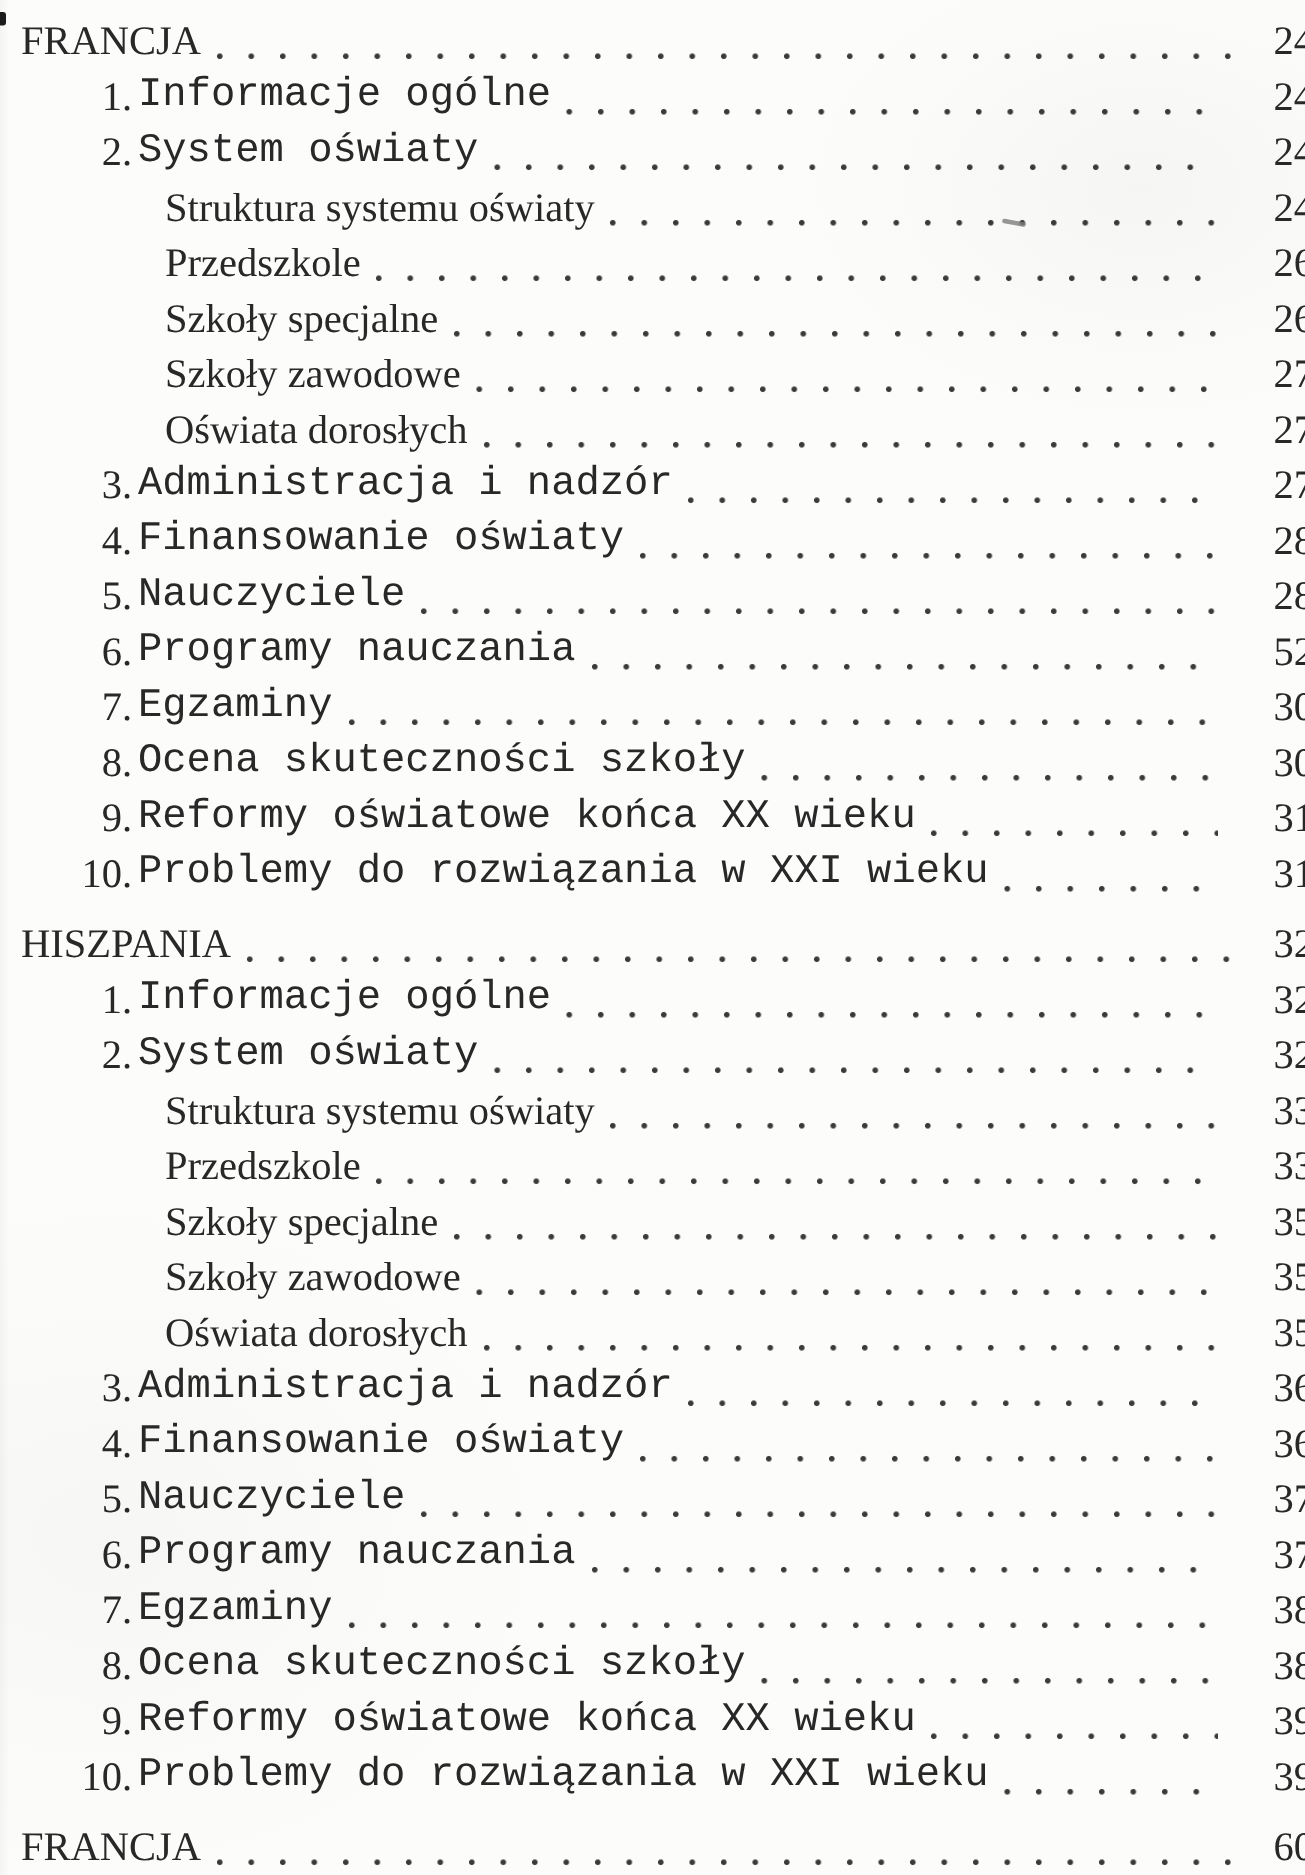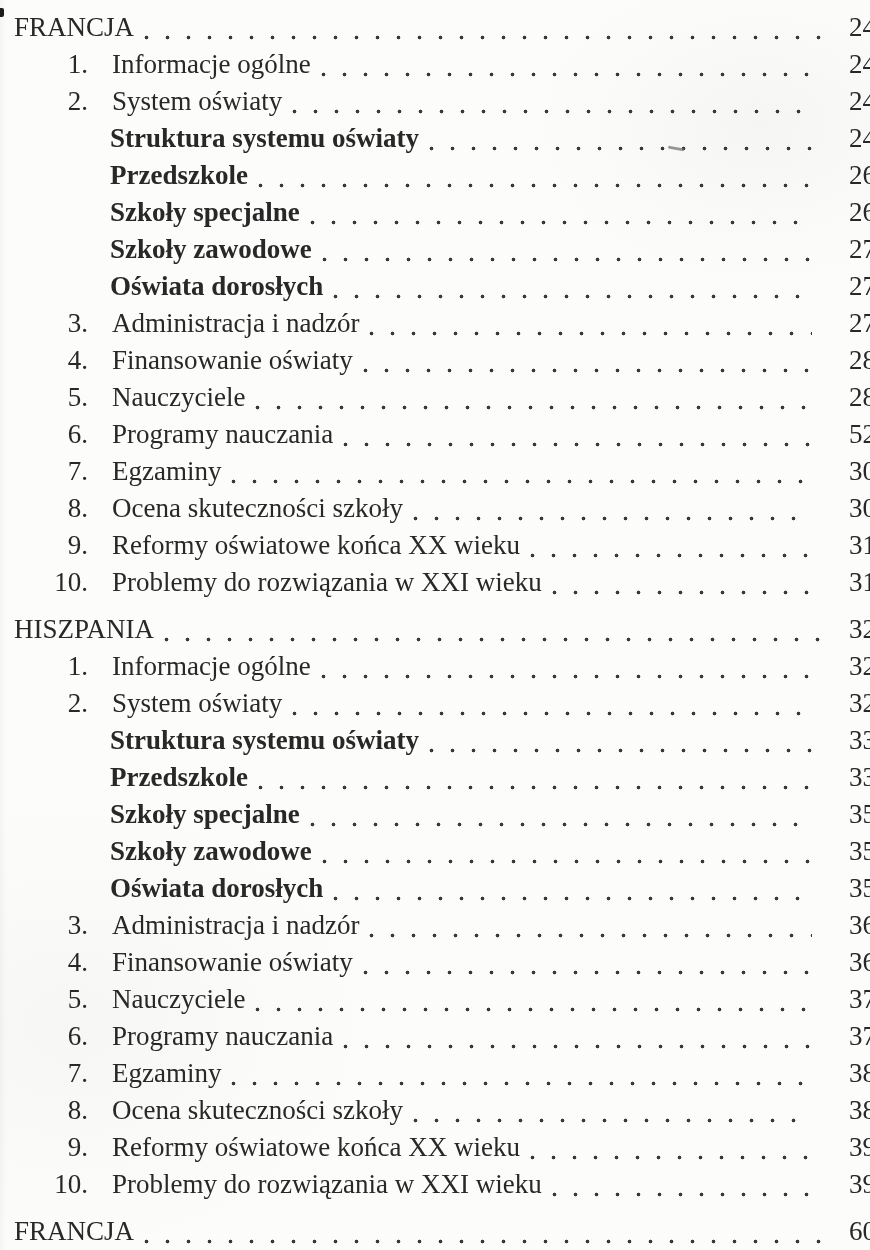--- a/index.html
+++ b/index.html
@@ -20,22 +20,22 @@
   }
   .toc { position: absolute; left: 0; top: 0; right: 0; padding: 9px 8px 0 14px; }
   .section { margin: 0; }
   .section + .section { margin-top: 10px; }
   .row {
     display: flex; height: 37px; line-height: 37px;
     font-size: 27px; white-space: nowrap;
   }
   .num { flex: none; width: 74px; text-align: right; }
   .label { flex: none; }
-  .item .label { margin-left: 24px; }
-  .sub .label { margin-left: 96px; font-weight: bold; }
+  .item .label { margin-left: 4px; font-family: Liberation Mono, monospace; }
+  .sub .label { margin-left: 96px; }
   .leader { flex: 1 1 auto; position: relative; min-width: 0; }
   .leader::after {
     content: ""; position: absolute; left: 10px; right: 18px; bottom: 6px; height: 5px;
     background-image: radial-gradient(circle at 2.5px 2.5px, #3a3a3a 1.55px, rgba(0,0,0,0) 2.2px);
     background-size: 21px 5px; background-repeat: repeat-x;
   }
   .chapter .leader::after { right: 2px; }
   .pg { flex: none; width: 46px; text-align: right; }
   .mark-edge {
     position: absolute; left: 0; top: 8px; width: 4px; height: 9px;

